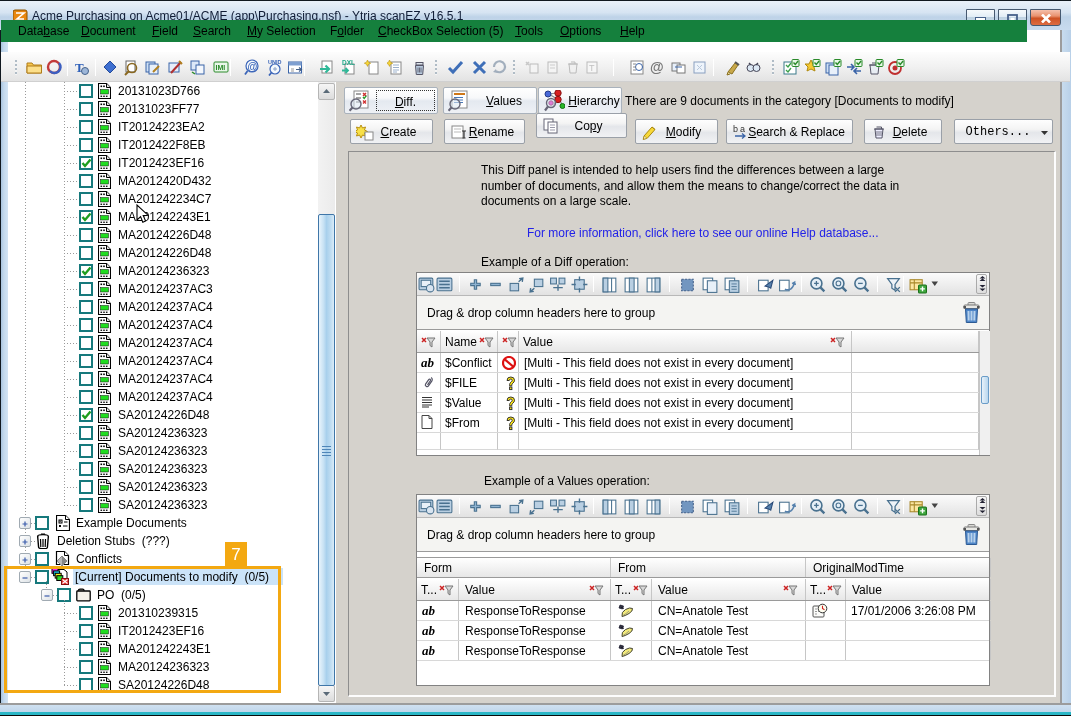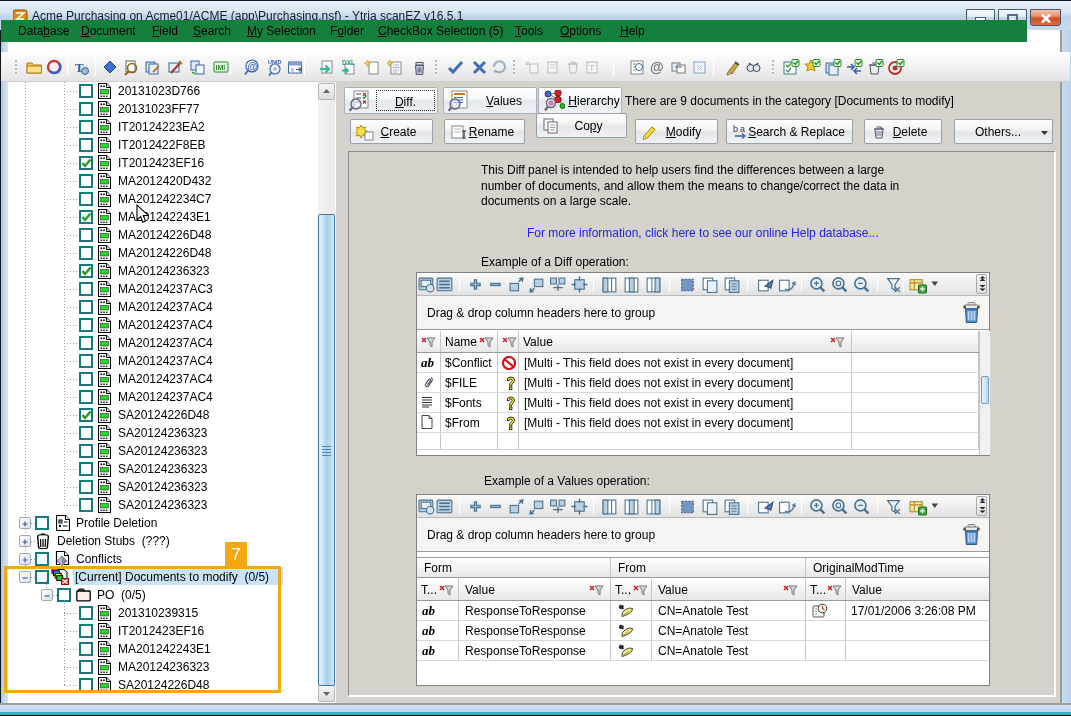--- a/index.html
+++ b/index.html
@@ -606,21 +606,21 @@
     <div class="cb" style="left:35px;top:516px"></div>
     <svg class="icn" style="left:56px;top:515px" width="14" height="16" viewBox="0 0 14 16">
 <path d="M0.5 0.5 h9 l4 4 v11 h-13 z" fill="#fff" stroke="#000" stroke-width="1.2"></path>
 <path d="M9.5 0.5 v4 h4" fill="#fff" stroke="#000"></path>
 <rect x="3" y="5" width="3" height="3" fill="none" stroke="#000"></rect>
       <rect x="3.6" y="5.6" width="1.2" height="1.2" fill="#000"></rect>
 <path d="M8 7 h3.5" stroke="#000"></path>
       <rect x="3" y="10" width="2" height="2" fill="#000"></rect>
       <path d="M7 11 h4.5" stroke="#000"></path>
 </svg>
-    <div class="lbl" style="left:76px;top:516px">Profile Deletion</div>
+    <div class="lbl" style="left:76px;top:516px">Example Documents</div>
     <div class="exp" style="left:19px;top:535px"><svg width="10" height="10" viewBox="0 0 10 10">
         <path d="M2.5 5 h5 M5 2.5 v5" stroke="#3b5cac" stroke-width="1.2"></path>
       </svg></div>
     <div class="hdot" style="left:31px;top:541px;width:4px"></div>
     <svg class="icn" style="left:36px;top:533px" width="14" height="16" viewBox="0 0 14 16">
 <path d="M5 1.2 h4" stroke="#000" stroke-width="1.4" fill="none"></path>
 <ellipse cx="7" cy="3.4" rx="5.4" ry="1.8" fill="#fff" stroke="#000" stroke-width="1.4"></ellipse>
 <path d="M1.7 4 L2.6 14.2 a4.4 1.6 0 0 0 8.8 0 L12.3 4" fill="#fff" stroke="#000" stroke-width="1.4"></path>
 <path d="M4.5 6 l0.3 8 M7 6 v8 M9.5 6 l-0.3 8" stroke="#000" stroke-width="1.2"></path>
 </svg>
@@ -823,21 +823,21 @@
     <div class="abs" style="left:18px;top:5px;width:103px;text-align:center;"><u>S</u>earch &amp; Replace</div>
   </div>
 <div class="pushbtn" style="left:864px;top:119px;width:78px;">
     <div class="abs" style="left:5px;top:3px"><svg width="18" height="18" viewBox="0 0 18 18">
         <path d="M5 6 h8 l-1 9 h-6 z" fill="#eef" stroke="#556"></path>
         <path d="M4 6 h10 M6.5 4 h5 v2" stroke="#556" fill="none"></path>
         <path d="M7 8 v5 M9 8 v5 M11 8 v5" stroke="#556" stroke-width="0.8"></path>
       </svg></div>
     <div class="abs" style="left:18px;top:5px;width:54px;text-align:center;"><u>D</u>elete</div>
   </div>
-<div class="pushbtn" style="left:954px;top:119px;width:99px;">
+<div class="pushbtn" style="left:954px;top:119px;width:99px;font-family:Liberation Mono, monospace;">
 <div class="abs" style="left:8px;top:5px;width:70px;text-align:center;">Others...</div>
 <svg class="abs" style="left:86px;top:11px" width="8" height="5">
       <path d="M0 0 h7 l-3.5 4 z" fill="#333"></path>
     </svg>
   </div>
 <div id="mainpanel" class="abs"></div>
 <div class="abs" style="left:481px;top:163px;width:440px;line-height:15.5px;">This Diff panel is intended to help users find the differences between a large<br>number of documents, and allow them the means to change/correct the data in<br>documents on a large scale.</div>
 <div class="abs" style="left:527px;top:226px;color:#2222e8;">For more information, click here to see our online Help database...</div>
 <div class="abs" style="left:481px;top:255px;">Example of a Diff operation:</div>
 <div class="abs" style="left:484px;top:474px;">Example of a Values operation:</div>
@@ -1020,21 +1020,21 @@
   </div>
 <div class="abs" style="left:417px;top:393px;width:572px;height:20px;background:#fff;border-bottom:1px solid #d8d8d8;">
     <div class="gcell" style="left:0px;width:24px"></div>
     <div class="gcell" style="left:24px;width:57px"></div>
     <div class="gcell" style="left:81px;width:21px"></div>
     <div class="gcell" style="left:102px;width:333px"></div>
     <div class="gcell" style="left:435px;width:127px"></div>
     <div class="abs" style="left:4px;top:2px;"><svg width="12" height="14" viewBox="0 0 12 14">
         <path d="M1 2.5 h10 M1 5 h10 M1 7.5 h10 M1 10 h10 M1 12 h7" stroke="#333" stroke-width="1.2"></path>
       </svg></div>
-    <div class="abs" style="left:28px;top:3px;">$Fonts</div>
+    <div class="abs" style="left:28px;top:3px;">$Value</div>
     <svg class="abs" style="left:88px;top:3px" width="12" height="15" viewBox="0 0 12 15">
       <path d="M2 4.5 Q2 1 5.8 1 Q9.5 1 9.5 4.2 Q9.5 6.2 7.8 7.2 Q6.8 7.8 6.8 9 L6.8 9.8 L4.6 9.8 L4.6 8.6 Q4.6 7 6.2 6 Q7.2 5.3 7.2 4.3 Q7.2 3 5.8 3 Q4.4 3 4.3 4.5 z" fill="#ffe818" stroke="#222" stroke-width="0.9"></path>
       <rect x="4.6" y="11" width="2.3" height="2.6" fill="#ffe818" stroke="#222" stroke-width="0.9"></rect>
     </svg>
     <div class="abs" style="left:107px;top:3px;">[Multi - This field does not exist in every document]</div>
   </div>
 <div class="abs" style="left:417px;top:413px;width:572px;height:20px;background:#fff;border-bottom:1px solid #d8d8d8;">
     <div class="gcell" style="left:0px;width:24px"></div>
     <div class="gcell" style="left:24px;width:57px"></div>
     <div class="gcell" style="left:81px;width:21px"></div>

